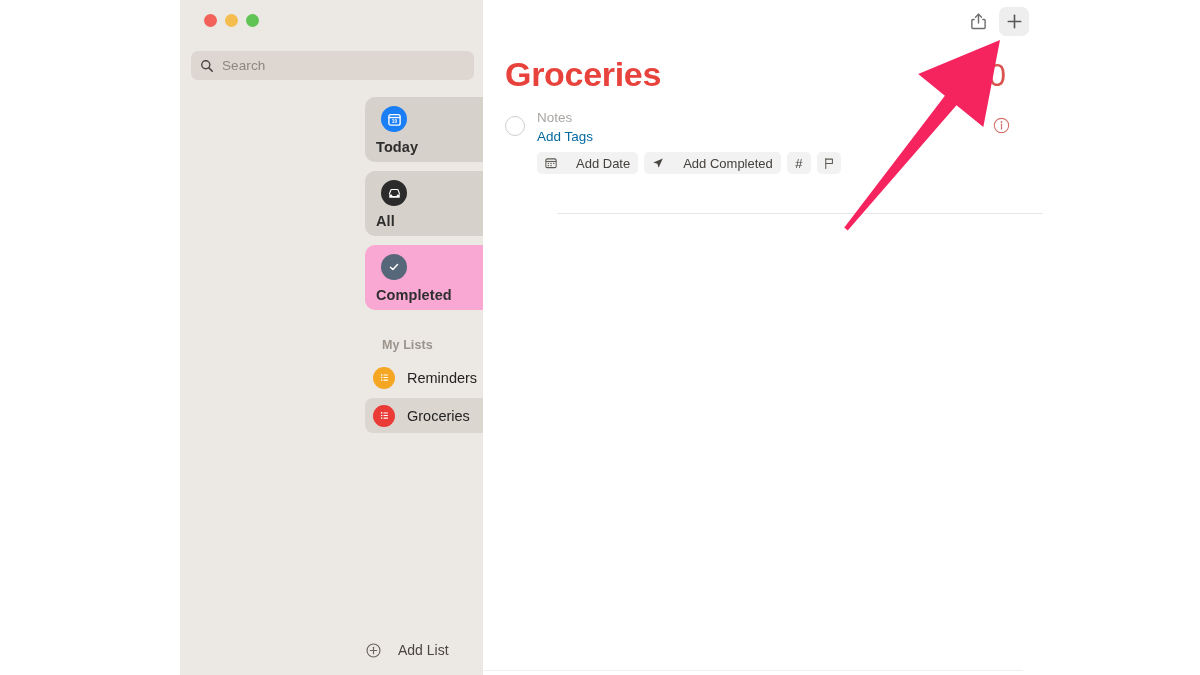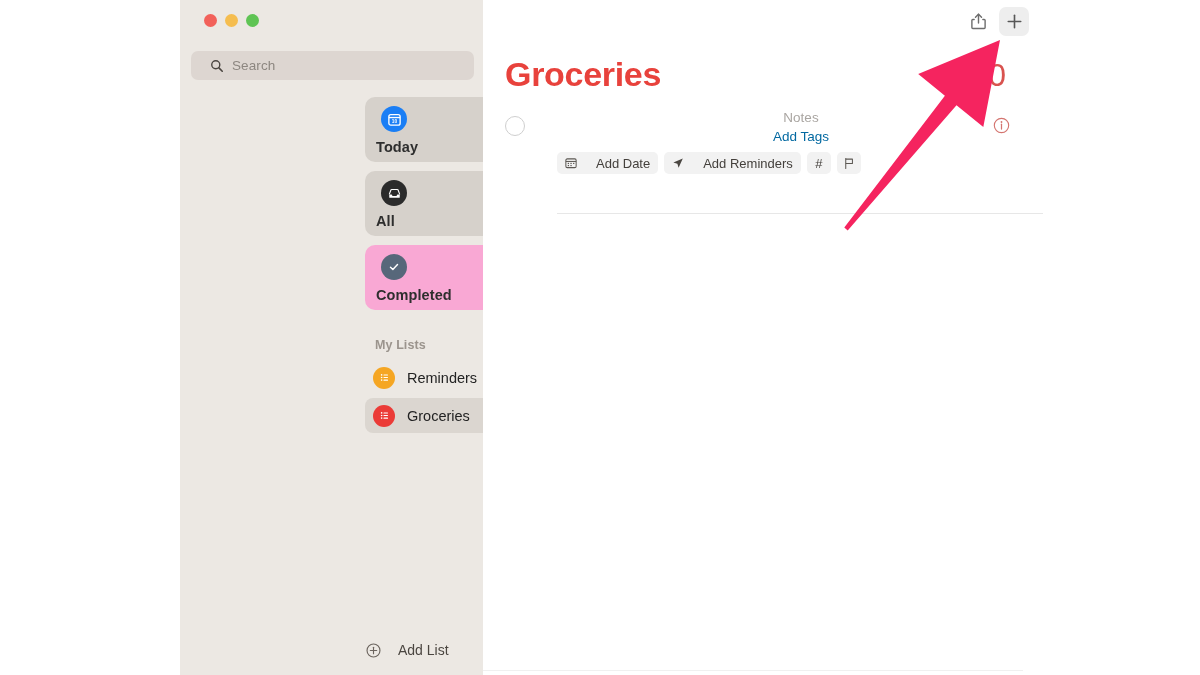--- a/index.html
+++ b/index.html
@@ -38,21 +38,21 @@
   .tl-close { background: #f2615a; }
   .tl-min   { background: #f5bd4f; }
   .tl-max   { background: #5fc454; }
 
   .search-wrap {
     position: absolute; left: 11px; top: 51px;
     width: 283px; height: 29px;
     background: #ddd6d1;
     border-radius: 7px;
     display: flex; align-items: center;
-    padding: 0 19px;
+    padding: 0 9px;
     gap: 8px;
   }
   .search-ico { width: 14px; height: 14px; flex: none; display:block; }
   .search-txt {
     font-size: 13.5px; color: #8d8781; letter-spacing: .1px;
   }
 
   
   .cards {
     position: absolute; left: 185px; top: 97px;
@@ -81,21 +81,21 @@
     letter-spacing: .1px;
   }
   .ico-today { background: #1a7ef5; }
   .ico-sched { background: #e8241f; }
   .ico-all   { background: #2b2b2b; }
   .ico-flag  { background: #f59b0b; }
   .ico-done  { background: #57677a; }
 
   
   .mylists-hdr {
-    position: absolute; left: 195px; top: 338px;
+    position: absolute; left: 202px; top: 338px;
     font-size: 12.5px; color: #9b948d; font-weight: 600;
     letter-spacing: .1px;
   }
   .list-rows { position: absolute; left: 185px; top: 360px; width: 288px; }
   .list-row {
     height: 35px; border-radius: 8px;
     display: flex; align-items: center;
     padding: 0 12px 0 8px;
     margin-bottom: 3px;
   }
@@ -145,21 +145,21 @@
 
   .task {
     position: absolute; left: 22px; top: 108px;
     width: 540px;
   }
   .task-circle {
     position: absolute; left: 0; top: 8px;
     width: 20px; height: 20px; border-radius: 50%;
     border: 1.6px solid #cfcfcf;
   }
-  .task-body { margin-left: 52px; text-align: center; }
+  .task-body { margin-left: 32px; }
   .task-notes { font-size: 13.5px; color: #aaa6a2; line-height: 19px; }
   .task-tags  { font-size: 13.5px; color: #0369a1; line-height: 19px; }
   .chips { display: flex; align-items: center; gap: 6px; margin-top: 6px; }
   .chip {
     height: 22px; background: #f2f2f2; border-radius: 5px;
     display: flex; align-items: center; gap: 19px;
     padding: 0 8px;
     font-size: 13px; color: #44403c; font-weight: 500;
   }
   .chip.icon-only { padding: 0; width: 24px; justify-content: center; }
@@ -370,21 +370,21 @@
                 <rect x="6.3" y="9.3" width="1.5" height="1.4"></rect>
               </g>
             </svg>
             <span>Add Date</span>
           </div>
 
           <div class="chip">
             <svg width="12" height="12" viewBox="0 0 14 14">
               <path d="M12.6 1.7 L1.6 6.4 L6.3 7.8 L7.7 12.5 Z" fill="#4a4641"></path>
             </svg>
-            <span>Add Reminders</span>
+            <span>Add Completed</span>
           </div>
 
           <div class="chip icon-only">
             <span style="font-size:13px;color:#44403c;">#</span>
           </div>
 
           <div class="chip icon-only">
             <svg width="12" height="13" viewBox="0 0 14 15">
               <path d="M3.2 1.8 L3.2 13.2" stroke="#5c5853" stroke-width="1.2" stroke-linecap="round"></path>
               <path d="M3.2 2.4 L11 2.4 L11 7.6 L3.2 7.6" fill="none" stroke="#5c5853" stroke-width="1.2" stroke-linejoin="round"></path>

